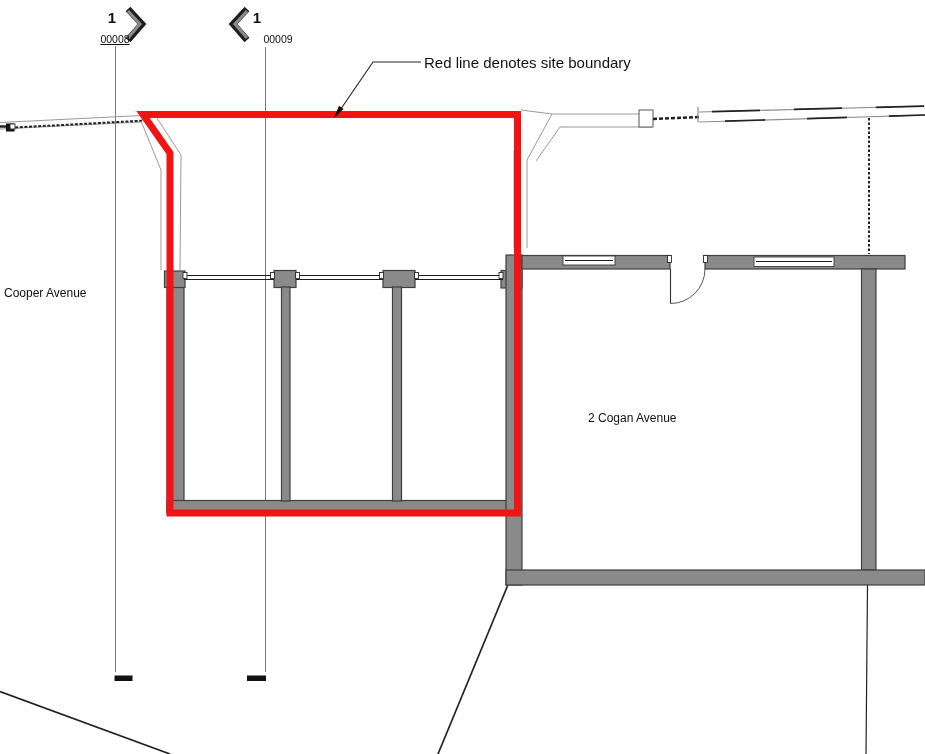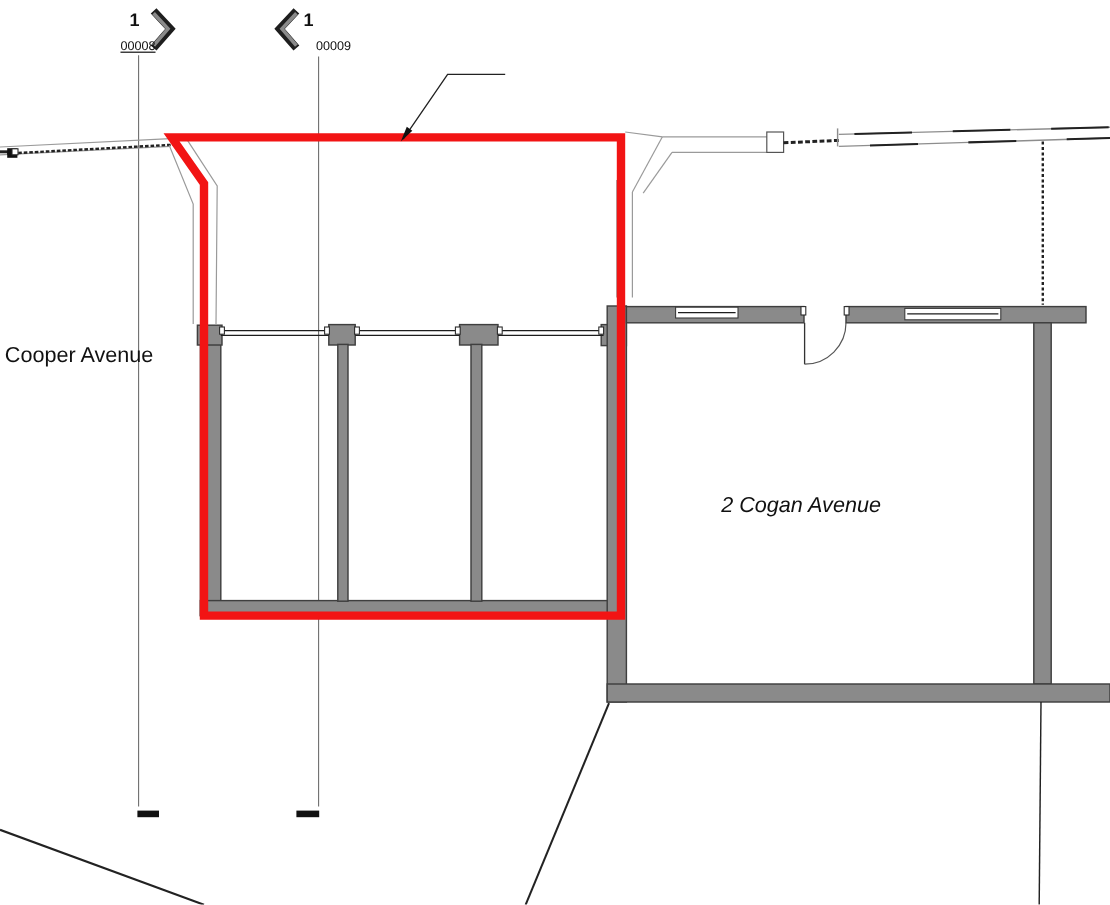--- a/index.html
+++ b/index.html
@@ -2,21 +2,21 @@
 <html><head>
 <meta charset="utf-8">
 <style>
   html,body{margin:0;padding:0;background:#fff;}
   .canvas{
     position:relative;width:925px;height:754px;background:#ffffff;
     font-family:"Liberation Sans", sans-serif;overflow:hidden;
   }
   .canvas svg{position:absolute;left:0;top:0;}
   .lbl{position:absolute;color:#111;white-space:nowrap;}
-  .lbl-street{font-size:18px;}
+  .lbl-street{font-size:12px;}
   .lbl-annot{font-size:15px;}
   .mk-num{font-size:15px;font-weight:bold;transform:translateX(-50%);}
   .mk-sheet{font-size:10.5px;transform:translateX(-50%);}
   .thin{stroke:#9a9a9a;stroke-width:1;fill:none;}
   .thin2{stroke:#8d8d8d;stroke-width:1.2;fill:none;}
   .dark{stroke:#222;fill:none;}
   .sect{stroke:#6b6b6b;stroke-width:0.9;}
   .wallr{stroke:#3f3f3f;stroke-width:1.2;}
   .glz{stroke:#1d1d1d;stroke-width:1;fill:none;}
   .cap{fill:#ffffff;stroke:#2a2a2a;stroke-width:0.9;}
@@ -139,17 +139,18 @@
       <polyline points="247,9 233,24 247,40" fill="none" stroke="#1e1e1e" stroke-width="6.5"></polyline>
       <polyline points="247,11 235,24 247,38" fill="none" stroke="#8a8a8a" stroke-width="3"></polyline>
     </g>
   </svg>
 
   <div class="lbl mk-num" style="left:112px;top:9px;">1</div>
   <div class="lbl mk-sheet" style="left:115px;top:33px;text-decoration:underline;">00008</div>
   <div class="lbl mk-num" style="left:257px;top:9px;">1</div>
   <div class="lbl mk-sheet" style="left:278px;top:33px;">00009</div>
 
+  <div class="lbl lbl-annot" style="left:424px;top:54px;">Red line denotes site boundary</div>
 
   <div class="lbl lbl-street" style="left:4px;top:286px;">Cooper Avenue</div>
-  <div class="lbl lbl-street" style="left:601px;top:411px;font-style:italic;">2 Cogan Avenue</div>
+  <div class="lbl lbl-street" style="left:588px;top:411px;">2 Cogan Avenue</div>
 
 </div>
 
 </body></html>

